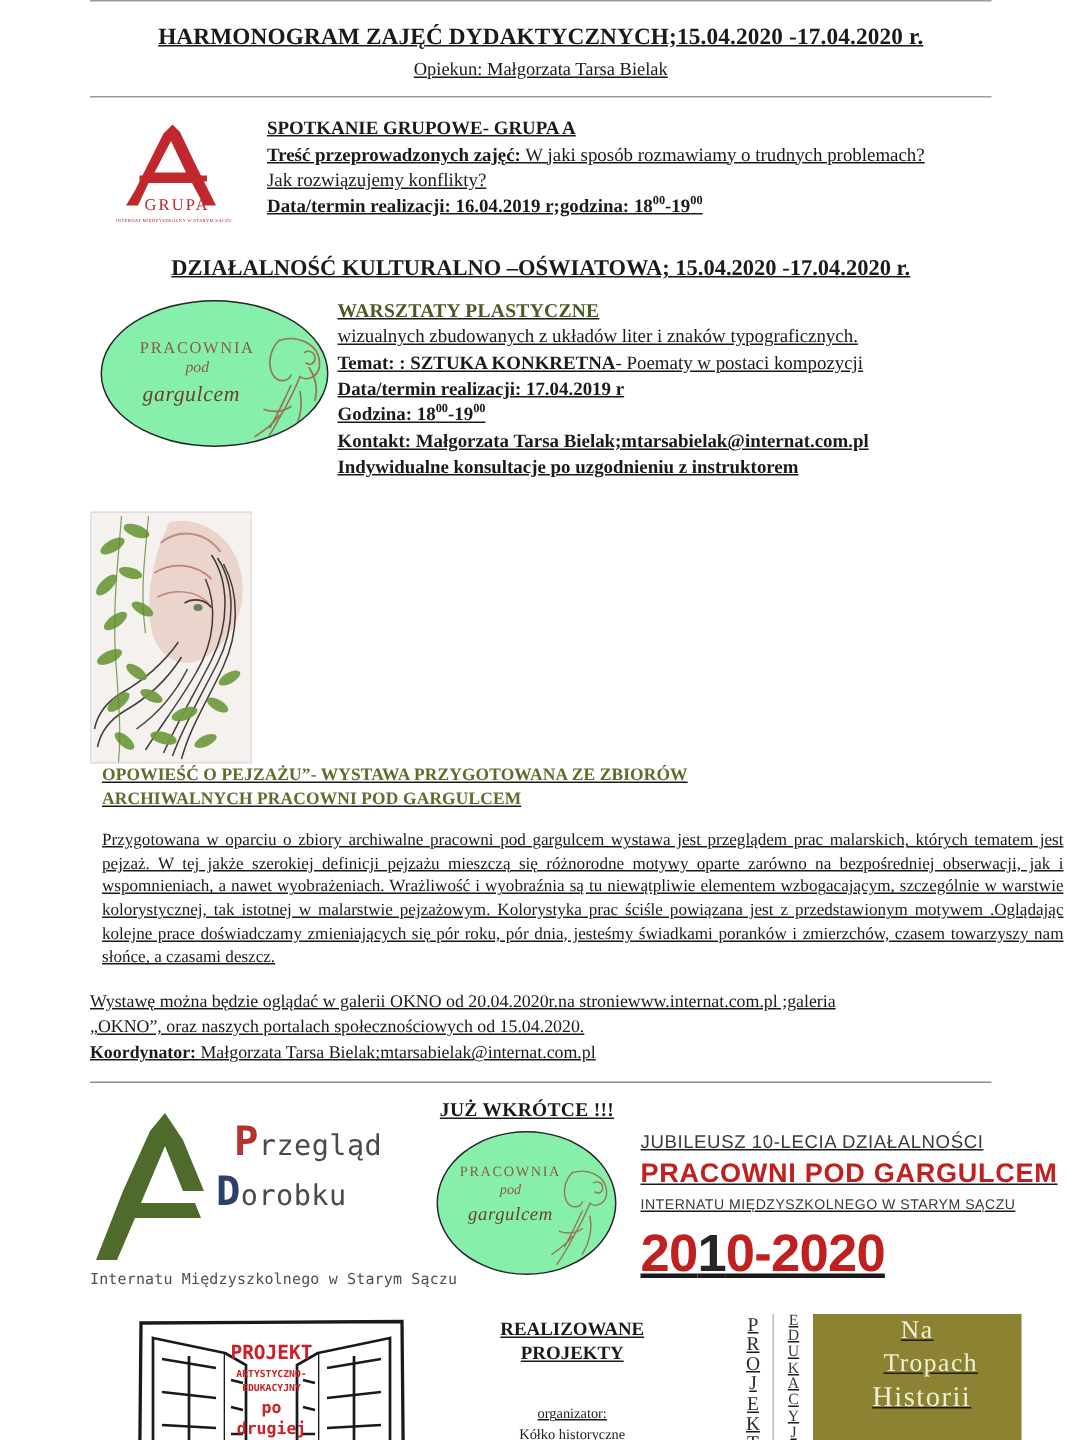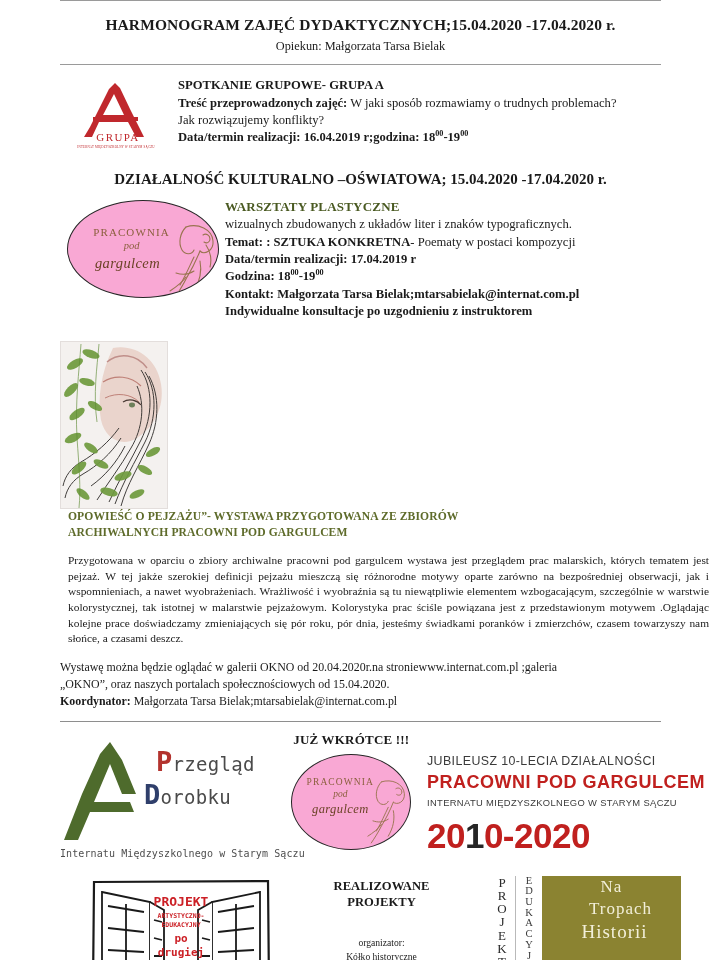--- a/index.html
+++ b/index.html
@@ -8,21 +8,21 @@
     background: #ffffff;
   }
   body {
     width: 721px;
     height: 960px;
     position: relative;
     font-family: "Liberation Serif", serif;
     color: #1a1a1a;
     overflow: hidden;
   }
-  .page { position: relative; width: 721px; height: 780px; padding: 0 0; }
+  .page { position: relative; width: 721px; height: 780px; padding: 0 0; text-decoration: underline; }
 
   
   .rule { border-top: 1.4px solid #9a9a9a; margin: 0 60px; }
   .title-block { padding: 14px 60px 10px 60px; text-align: center; }
   .doc-title {
     font-weight: bold; font-size: 15.5px; letter-spacing: .1px;
     line-height: 1.25; white-space: nowrap;
   }
   .doc-subtitle { font-size: 12.3px; margin-top: 5px; }
 
@@ -54,21 +54,21 @@
   
   .sec-head {
     text-align: center; font-weight: bold; font-size: 15px;
     margin: 16px 0 10px 0; white-space: nowrap;
   }
 
   
   .oval {
     position: relative; width: 152px; height: 98px;
     border: 1.3px solid #262626; border-radius: 50%;
-    overflow: hidden; background: #f9a8d4;
+    overflow: hidden; background: #86efac;
   }
   .oval .pw {
     position: absolute; left: 16px; top: 25px; width: 96px; text-align:center;
     color: #8a5f3c; font-size: 11px; letter-spacing: 1.1px;
     font-family: "Liberation Serif", serif;
   }
   .oval .pod {
     position: absolute; left: 16px; top: 39px; width: 96px; text-align:center;
     color: #8a5f3c; font-size: 10.5px; font-style: italic;
   }

